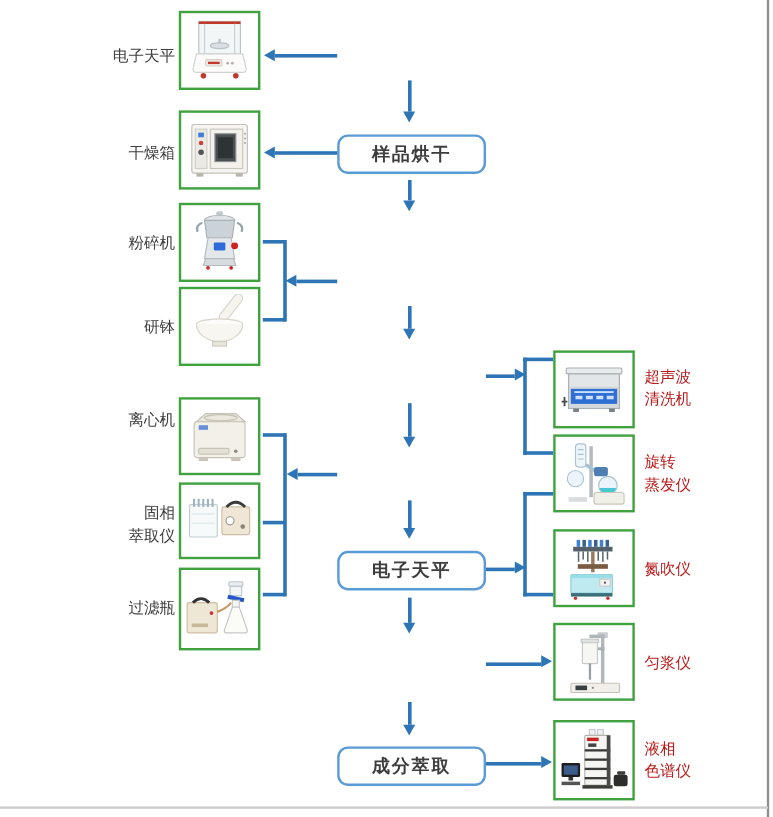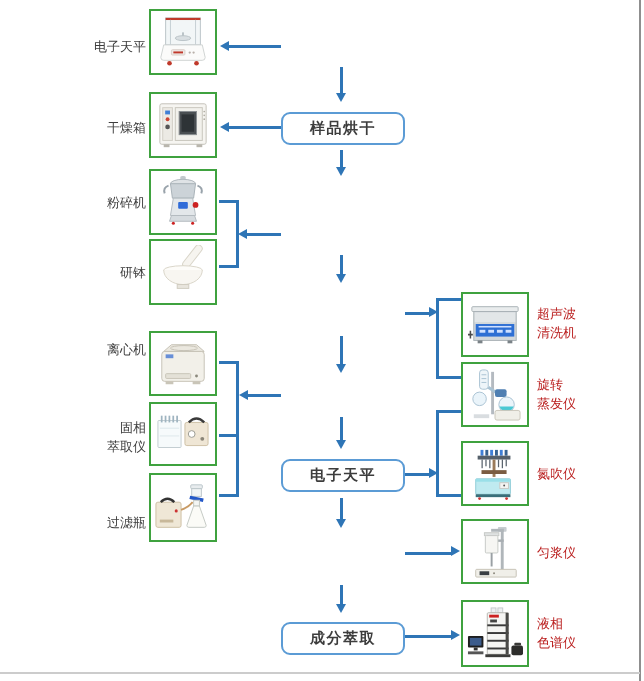--- a/index.html
+++ b/index.html
@@ -150,21 +150,21 @@
   <div class="llbl" style="top:263px">
       <div>研钵</div>
     </div>
   <div class="llbl" style="top:340px">
       <div>离心机</div>
     </div>
   <div class="llbl" style="top:418px">
     <div>固相</div>
     <div>萃取仪</div>
   </div>
-  <div class="llbl" style="top:513px">
+  <div class="llbl" style="top:497px">
       <div>过滤瓶</div>
     </div>
 
   <div class="rlbl" style="top:304px">
     <div>超声波</div>
     <div>清洗机</div>
   </div>
   <div class="rlbl" style="top:375px">
     <div>旋转</div>
     <div>蒸发仪</div>

